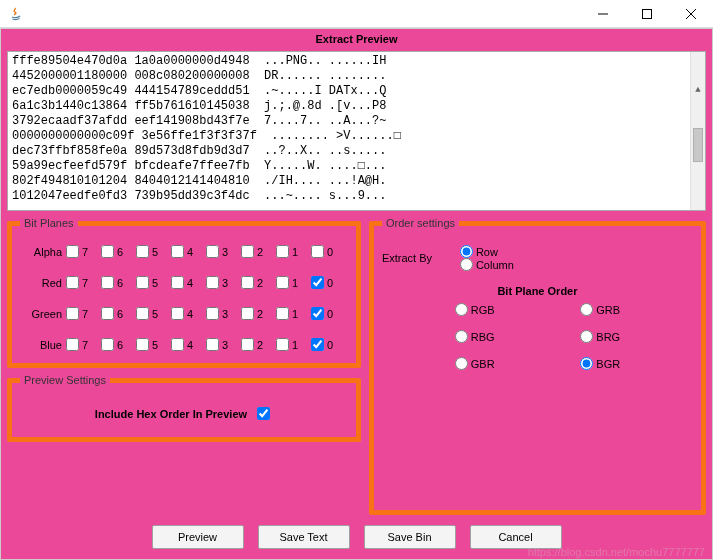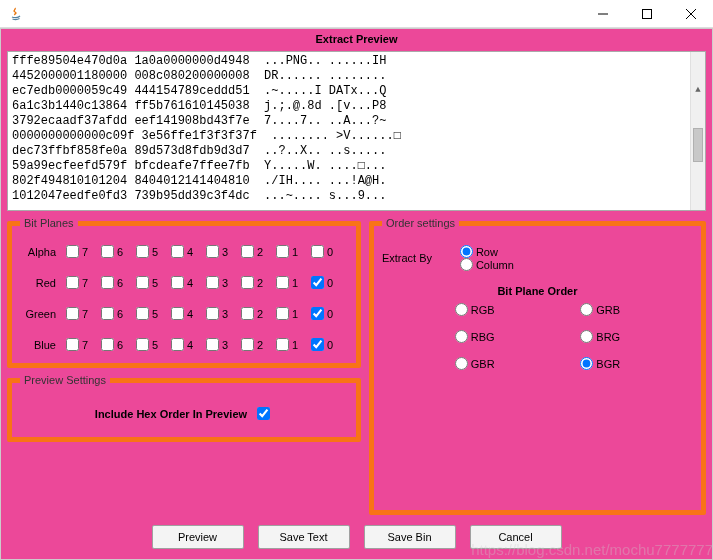--- a/index.html
+++ b/index.html
@@ -97,21 +97,21 @@
   }
   .bitplane-grid {
     display: grid;
     grid-template-columns: 46px repeat(8, 35px);
     row-gap: 18px;
     align-items: center;
     padding: 6px 0 4px 0;
   }
   .bitplane-grid .rowlabel {
     text-align: right;
-    padding-right: 10px;
+    padding-right: 4px;
     font-weight: normal;
   }
   .cb {
     display: flex;
     align-items: center;
     gap: 3px;
   }
   .cb input[type=checkbox] {
     width: 13px; height: 13px;
     margin: 0;
@@ -154,25 +154,25 @@
     min-width: 92px;
     padding: 5px 8px;
     background: #f4f4f4;
     border: 1px solid #a0a0a0;
     border-radius: 2px;
     font-size: 11px;
     text-align: center;
   }
   .watermark {
     position: absolute;
-    right: 0;
+    right: 8px;
     bottom: 2px;
     color: #ccc;
     opacity: .35;
-    font-size: 15px;
+    font-size: 11px;
     pointer-events: none;
   }
 </style>
 </head>
 <body>
 
 <div class="titlebar">
   <span class="java-icon">
     <svg viewBox="0 0 16 16">
         <path d="M7 2c1 1-1 2-1 3s2 1 2 2-2 1-1 2" stroke="#e76f00" stroke-width="1.3" fill="none"></path>

